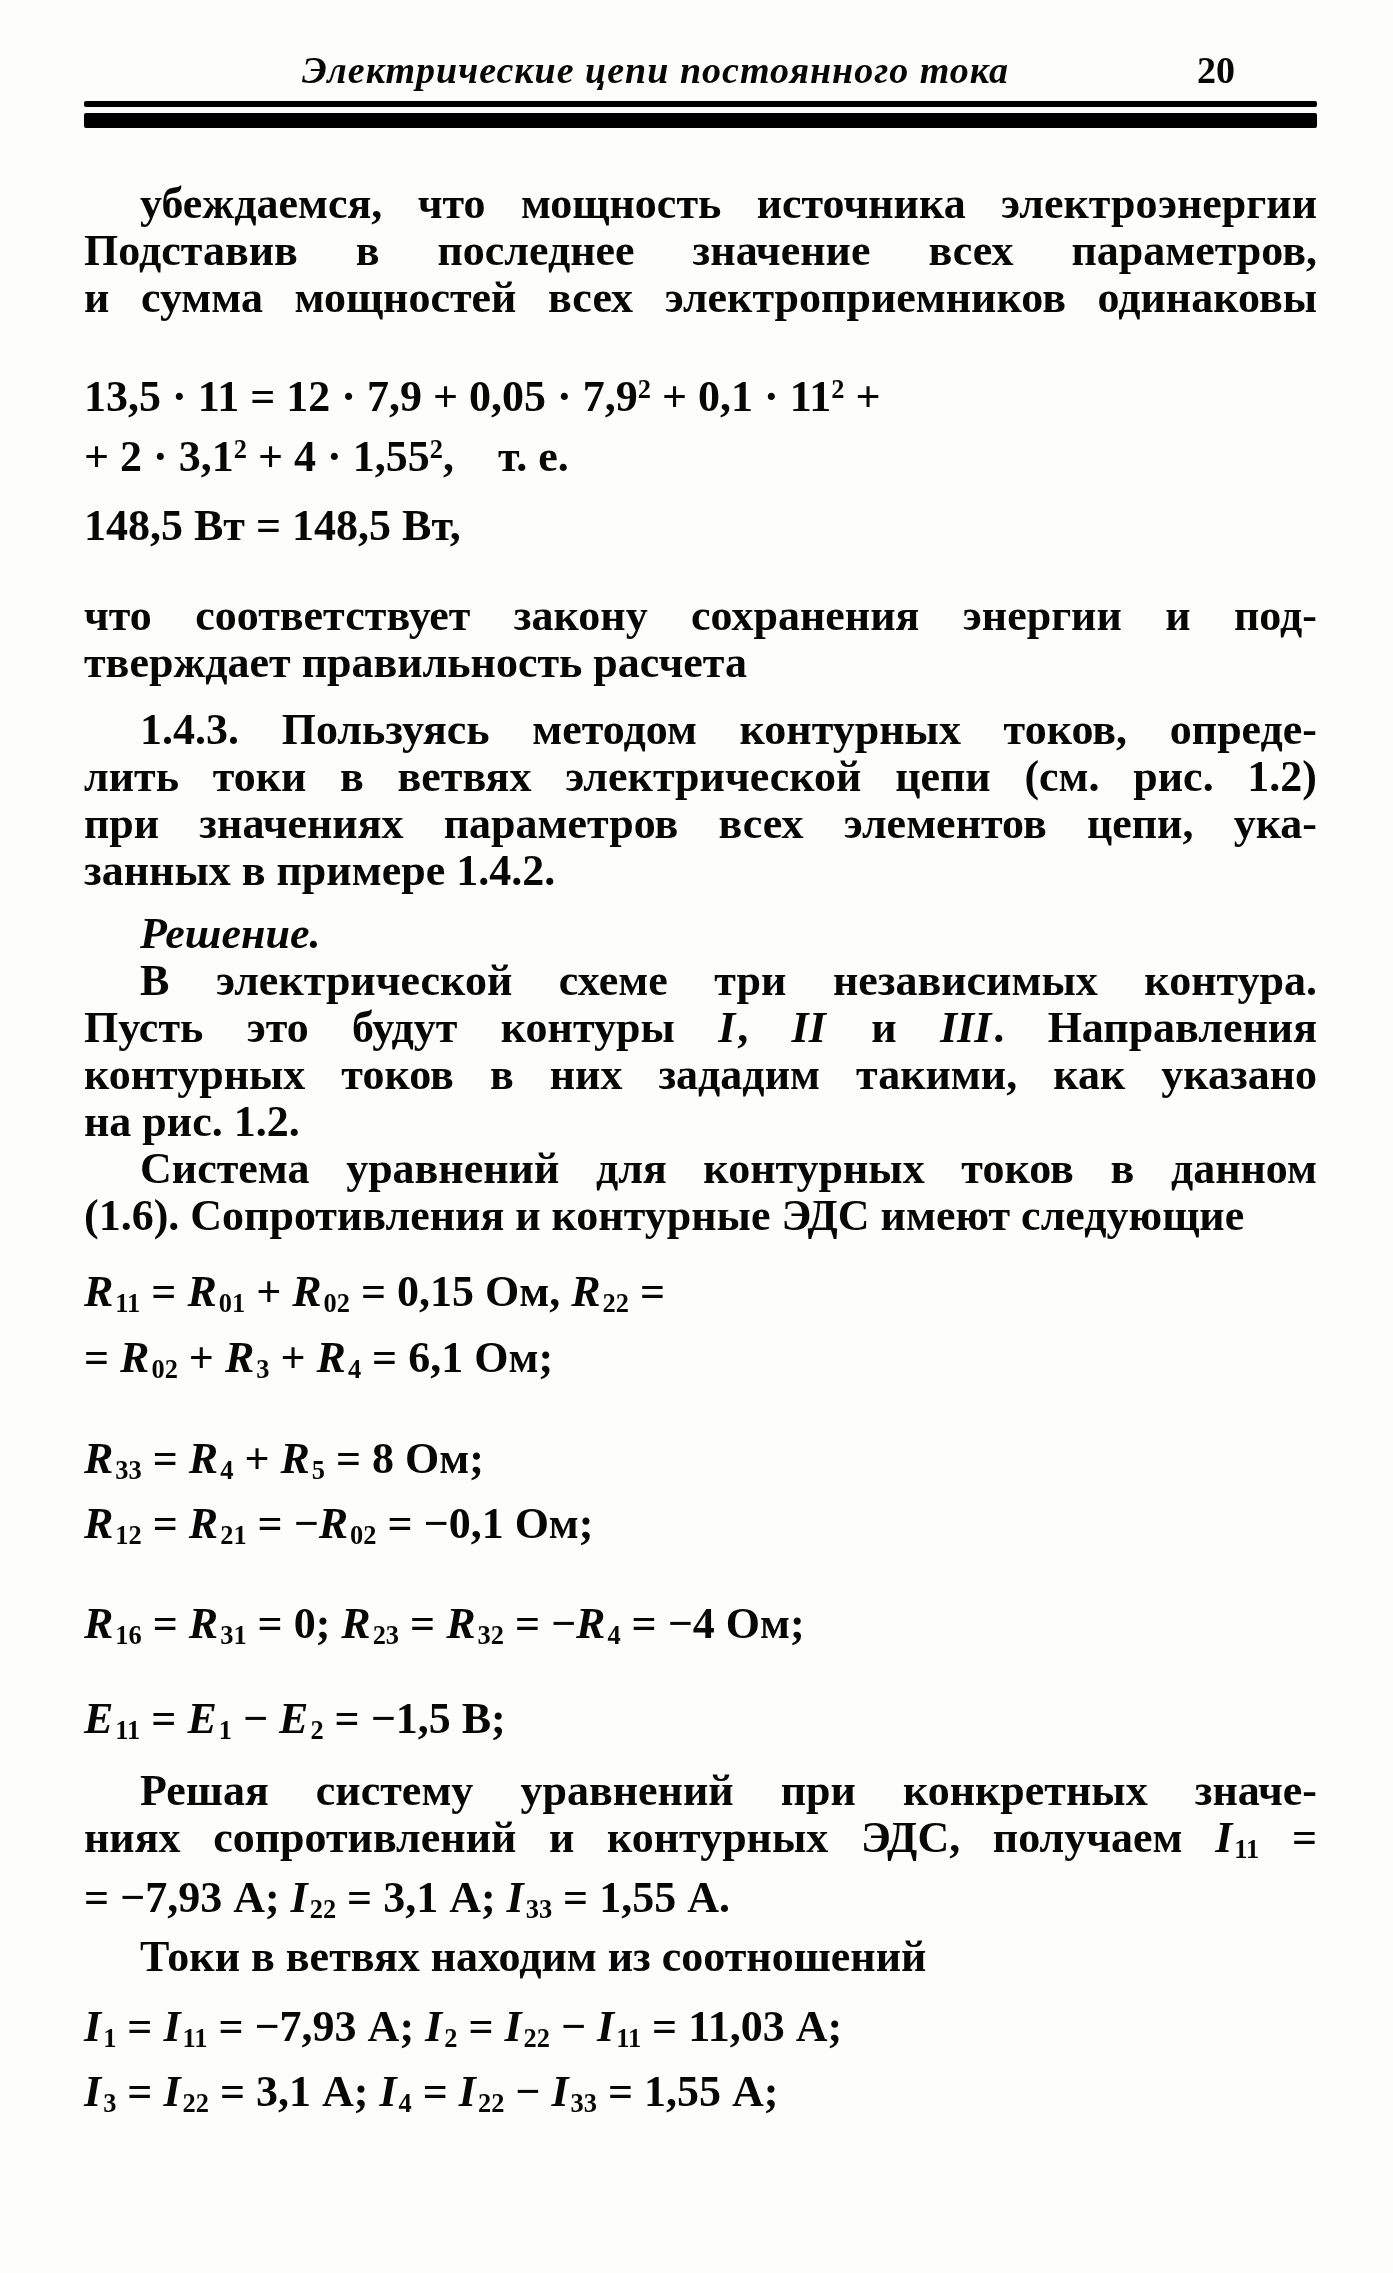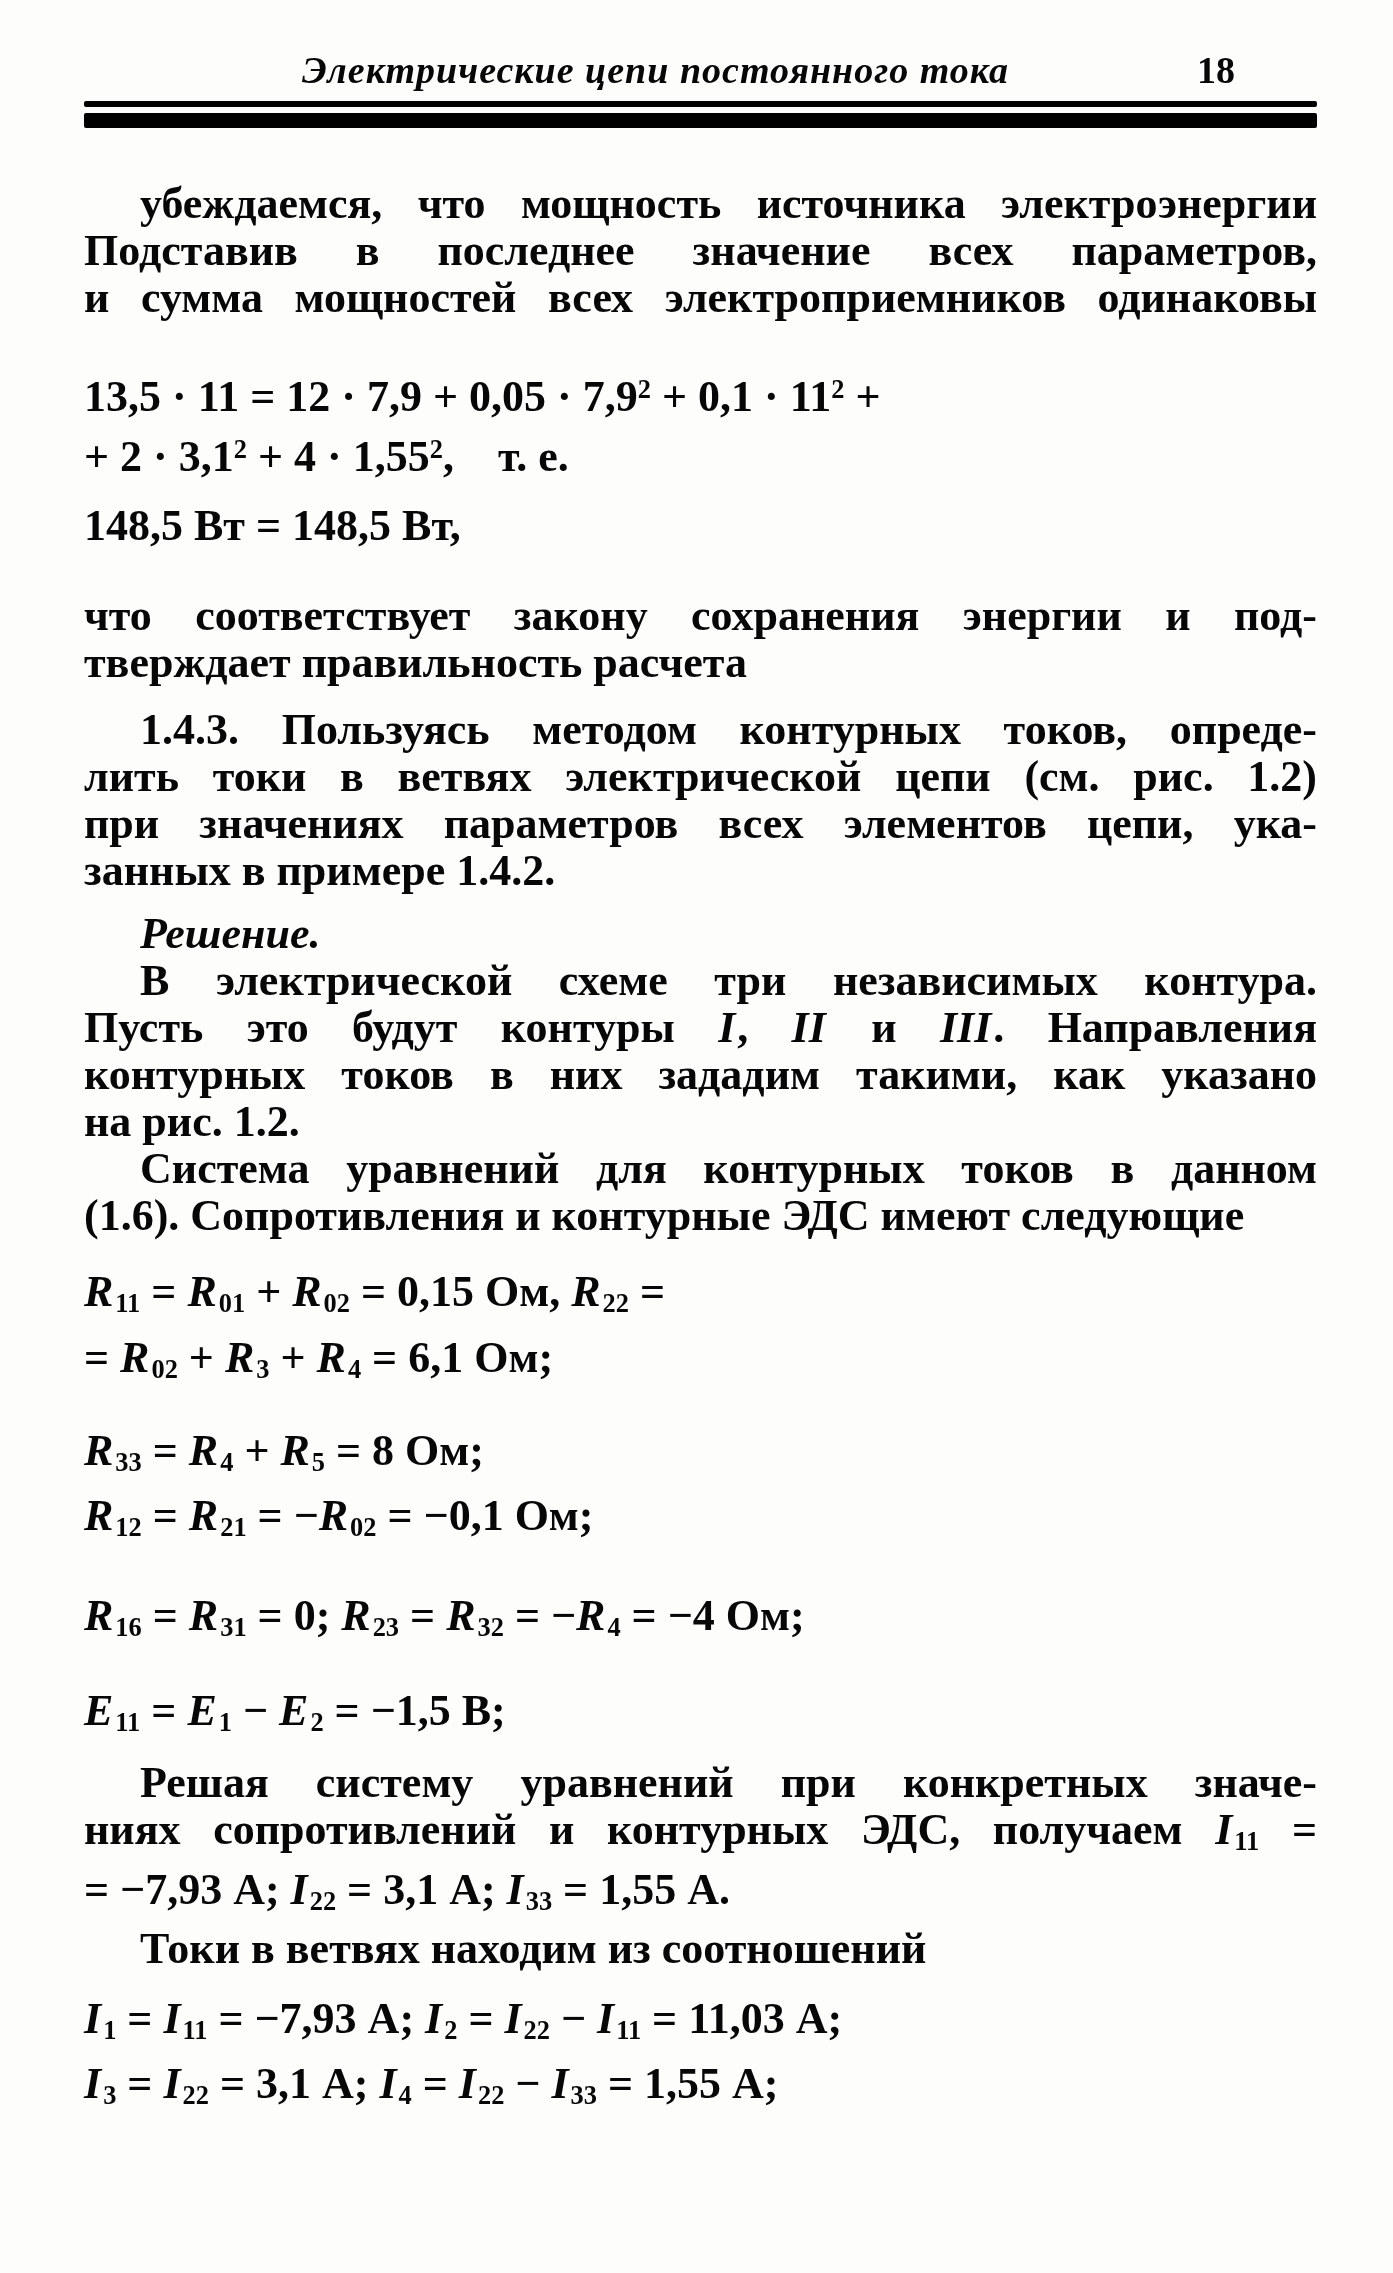--- a/index.html
+++ b/index.html
@@ -59,35 +59,35 @@
   sup { font-size: 0.6em; vertical-align: 0.5em; }
   em  { font-style: italic; padding-right: 2px; }
 
   
   .p1   { margin-top: 52px; }
   .eq-a { margin-top: 42px; margin-bottom: 40px; }
   .eq-a .line:last-child { margin-top: 16px; }
   .p3   { margin-top: 20px; }
   .p4   { margin-top: 16px; }
   .eq-b { margin-top: 26px; }
-  .eq-c { margin-top: 28px; }
+  .eq-c { margin-top: 36px; }
   .eq-d { margin-top: 34px; }
   .eq-e { margin-top: 30px; }
   .p7   { margin-top: 10px; }
   .eq-f { margin-top: 20px; }
 </style>
 </head>
 <body>
 
 <div class="page">
 
   <div class="header">
     <span></span>
     <span class="title">Электрические цепи постоянного тока</span>
-    <span class="num">18</span>
+    <span class="num">20</span>
   </div>
   <div class="rule-thin"></div>
   <div class="rule-thick"></div>
 
   <div class="para indent fill-last p1">
       <div class="line">убеждаемся, что мощность источника электроэнергии</div>
       <div class="line">Подставив в последнее значение всех параметров,</div>
       <div class="line">и сумма мощностей всех электроприемников одинаковы</div>
     </div>
 

